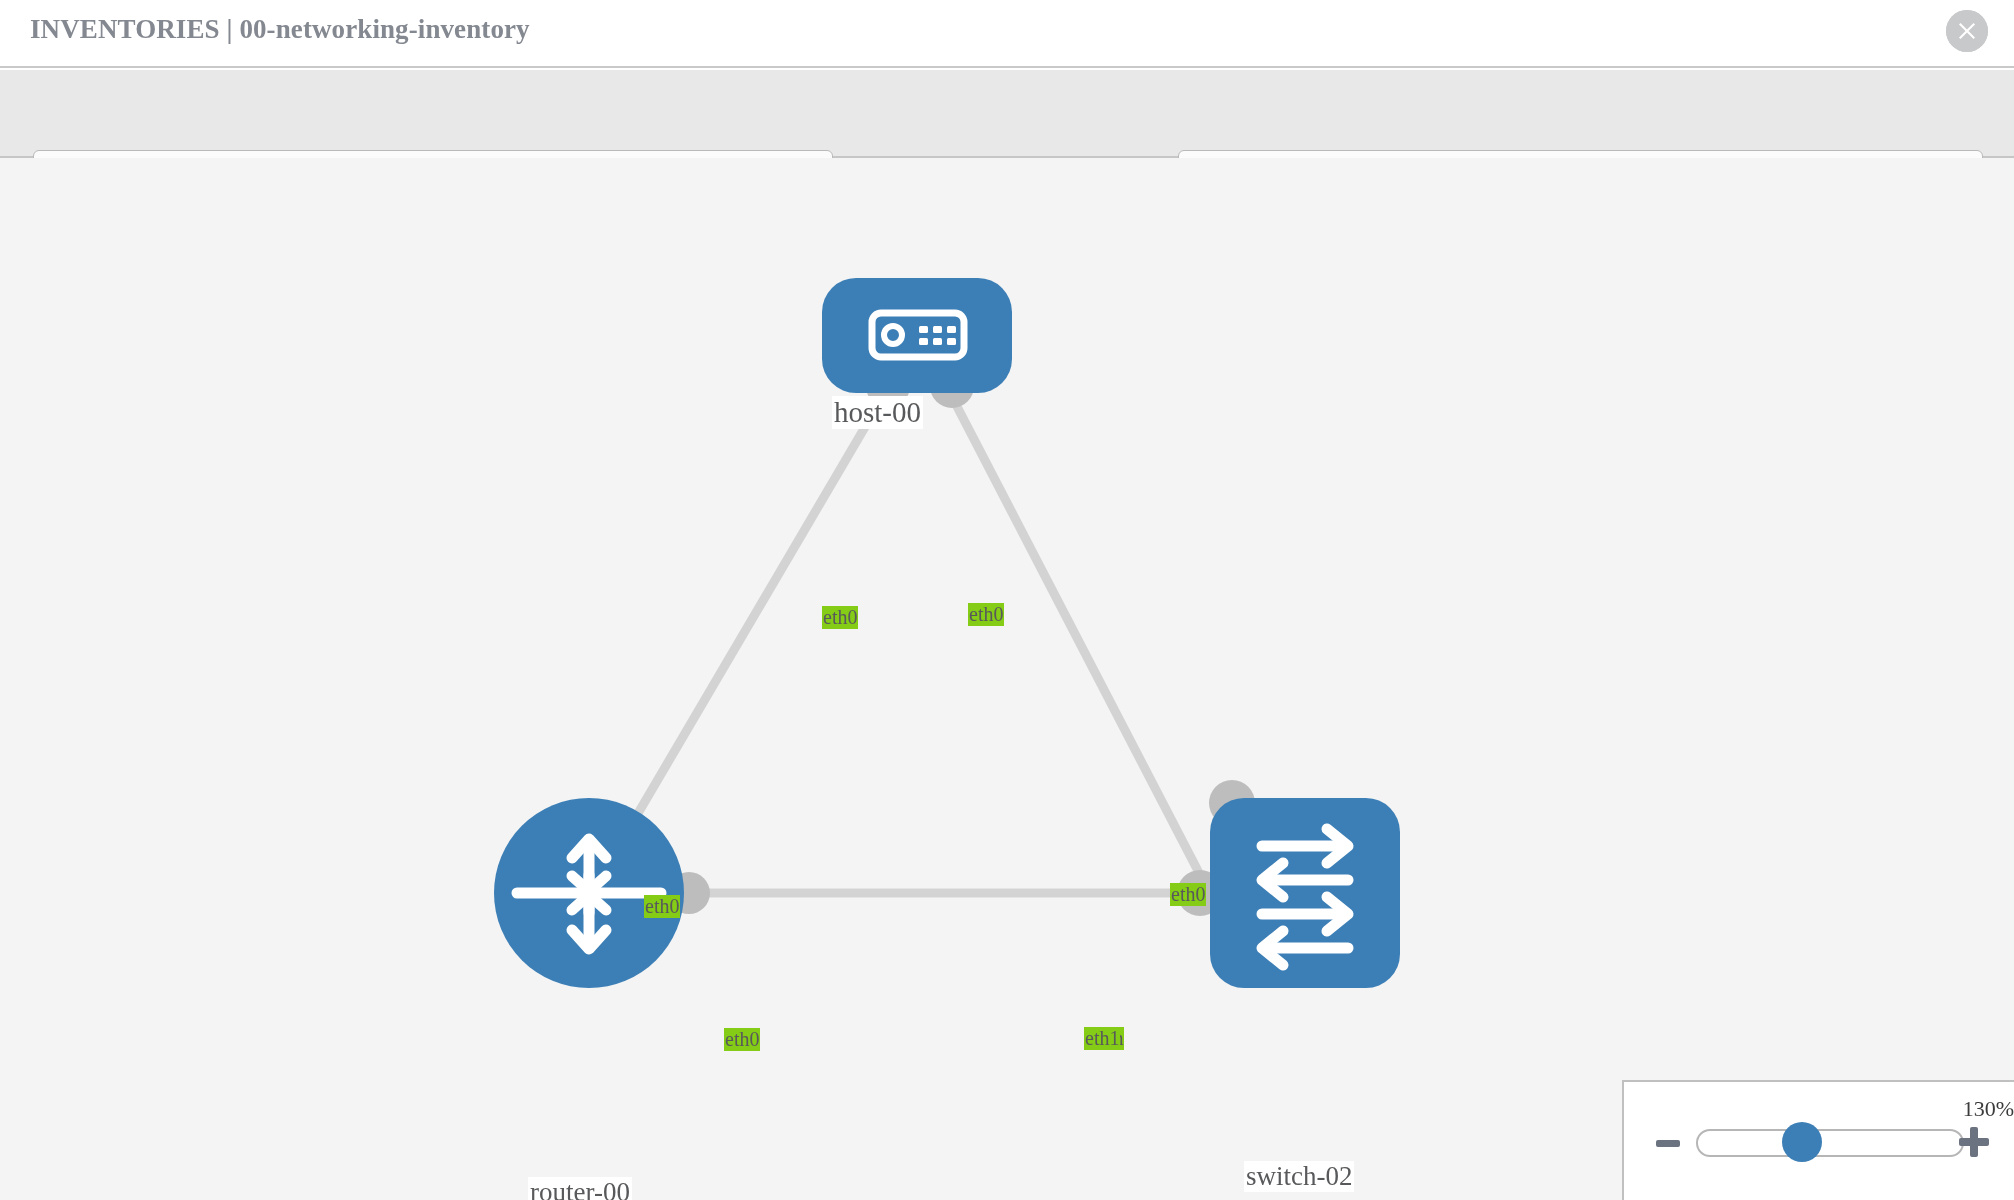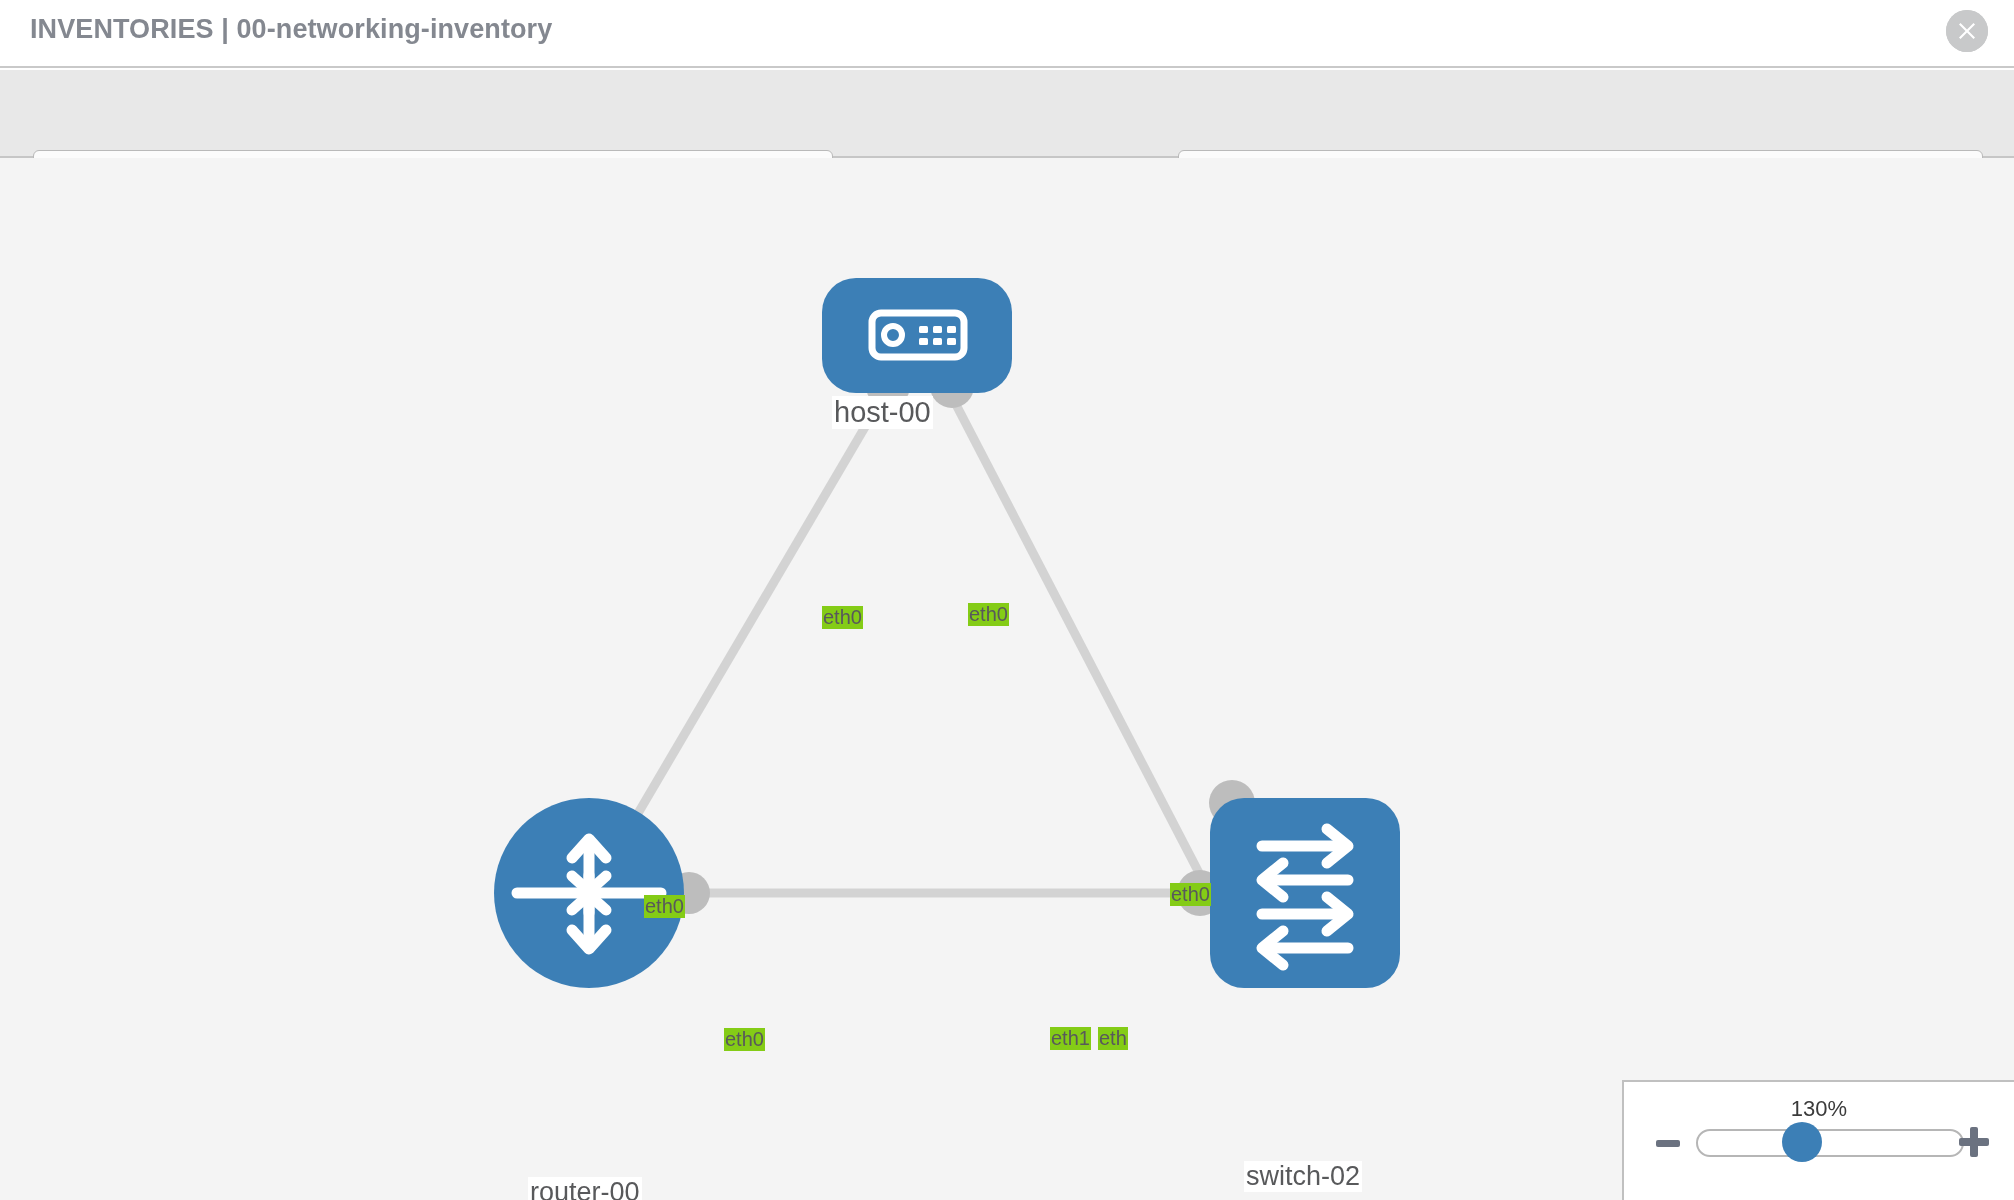--- a/index.html
+++ b/index.html
@@ -10,20 +10,21 @@
     overflow: hidden;
     background: #ffffff;
     font-family: "Liberation Sans", sans-serif;
   }
 
   #app {
     position: relative;
     width: 2014px;
     height: 1200px;
     background: #ffffff;
+    font-family: Liberation Serif, serif;
   }
 
   
   .header {
     position: absolute;
     top: 0; left: 0;
     width: 2014px;
     height: 68px;
     background: #ffffff;
     border-bottom: 2px solid #c9c9c9;
@@ -137,21 +138,21 @@
     height: 120px;
     background: #ffffff;
     border: 2px solid #c0c0c0;
     border-right: none;
     border-bottom: none;
   }
   .zoom-value {
     position: absolute;
     top: 14px;
     left: 0; right: 0;
-    text-align: center;
+    text-align: right;
     font-size: 22px;
     color: #3b3b3b;
   }
   .zoom-minus, .zoom-plus {
     position: absolute;
     cursor: pointer;
     color: #6b7280;
   }
   .zoom-minus { left: 30px; top: 48px; }
   .zoom-plus  { right: 20px; top: 40px; }
@@ -305,21 +306,21 @@
     <div class="node-label" style="left:832px; top:238px; font-size:29px;">host-00</div>
     <div class="node-label" style="left:528px; top:1003px;margin-top:16px;">router-00</div>
     <div class="node-label" style="left:1244px; top:1003px;">switch-02</div>
 
     <div class="iface-label" style="left:822px; top:448px;">eth0</div>
     <div class="iface-label" style="left:968px; top:445px;">eth0</div>
     <div class="iface-label" style="left:644px; top:737px;">eth0</div>
     <div class="iface-label" style="left:1170px; top:725px;">eth0</div>
     <div class="iface-label" style="left:724px; top:870px;">eth0</div>
     <div class="iface-label" style="left:1098px; top:869px;">eth</div>
-    <div class="iface-label" style="left:1050px; top:869px;">eth1</div>
+    <div class="iface-label" style="left:1084px; top:869px;">eth1</div>
 
   </div>
 
   <div class="zoom-panel">
     <div class="zoom-value">130%</div>
 
     <div class="zoom-minus">
       <svg width="28" height="28" viewBox="0 0 28 28" aria-hidden="true">
         <rect x="2" y="10" width="24" height="7" rx="2" fill="#6b7280"></rect>
       </svg>

